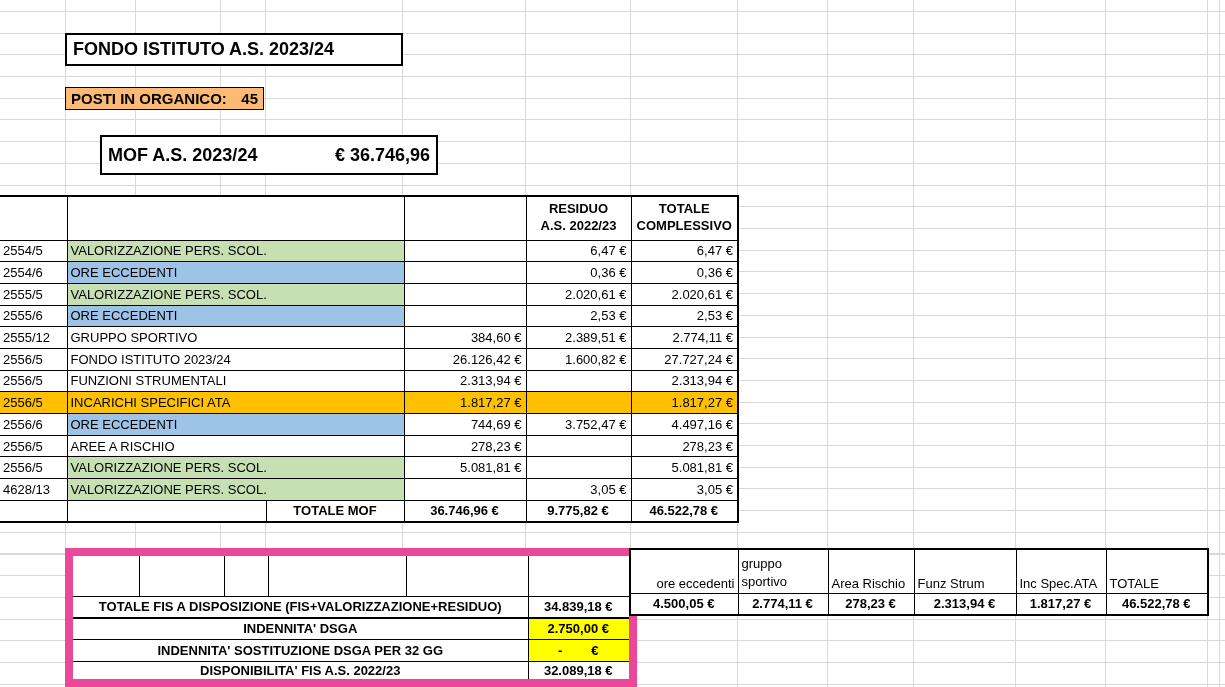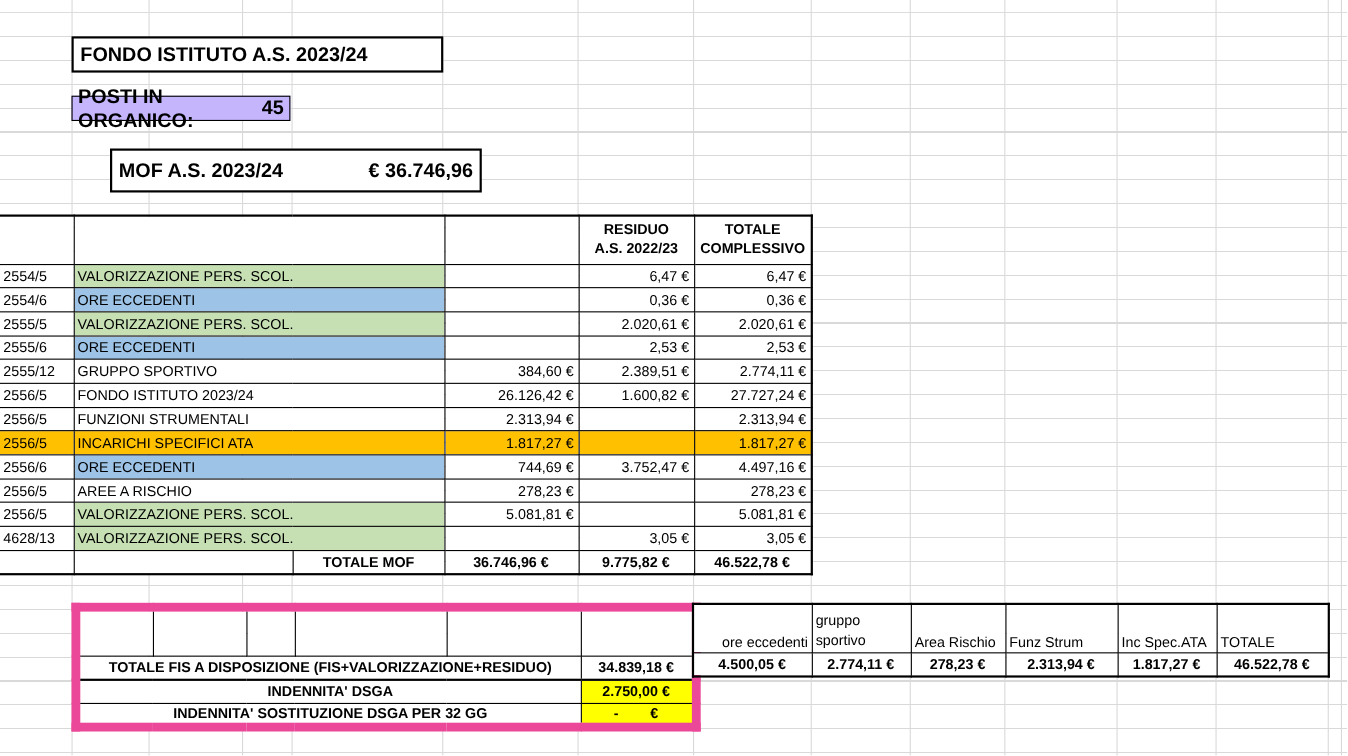--- a/index.html
+++ b/index.html
@@ -12,21 +12,21 @@
     position:absolute;left:0;top:11px;width:1225px;height:676px;
     background:repeating-linear-gradient(to bottom,#d9d9d9 0 1px,transparent 1px 21.7px);
     z-index:0;
   }
   .vline{position:absolute;top:0;width:1px;height:687px;background:#d9d9d9;z-index:0;}
   
   .box{position:absolute;z-index:2;background:#fff;border:2.5px solid #000;
        display:flex;align-items:center;box-sizing:border-box;font-weight:bold;}
   #title-box{left:65px;top:33px;width:338px;height:33px;font-size:18px;padding:0 6px;}
   #posti-box{left:65px;top:87px;width:199px;height:23px;border-width:1.5px;
-             background:#c4b5fd;font-size:18px;padding:0 5px;justify-content:flex-start;}
+             background:#fdba74;font-size:15px;padding:0 5px;justify-content:space-between;}
   #mof-box{left:65px;top:135px;width:338px;height:40px;font-size:18px;padding:0 6px;
            justify-content:space-between;margin-left:35px;}
   
   table{border-collapse:collapse;table-layout:fixed;z-index:2;position:absolute;
         font-size:13px;}
   td{border:1.5px solid #000;background:#fff;height:21.7px;box-sizing:border-box;
      padding:0 3px;overflow:hidden;white-space:nowrap;vertical-align:middle;}
   #main-table{left:-2px;top:195px;border:2px solid #000;}
   #bottom-left-table{left:65px;top:548px;border:8px solid #ec4899;}
   #bottom-right-table{left:629px;top:548px;border:2px solid #000;}
@@ -220,20 +220,24 @@
       <td class="num bold thickb">34.839,18 €</td>
     </tr>
     <tr>
       <td colspan="5" class="bold">INDENNITA' DSGA</td>
       <td class="num bold yellow">2.750,00 €</td>
     </tr>
     <tr>
       <td colspan="5" class="bold">INDENNITA' SOSTITUZIONE DSGA PER 32 GG</td>
       <td class="num bold yellow pre">-        €</td>
     </tr>
+    <tr>
+      <td colspan="5" class="bold">DISPONIBILITA' FIS A.S. 2022/23</td>
+      <td class="num bold">32.089,18 €</td>
+    </tr>
   </tbody>
     </table>
 
   <table id="bottom-right-table">
     <colgroup>
       <col style="width:108px">
         <col style="width:90px">
         <col style="width:86px">
       <col style="width:102px">
         <col style="width:90px">

